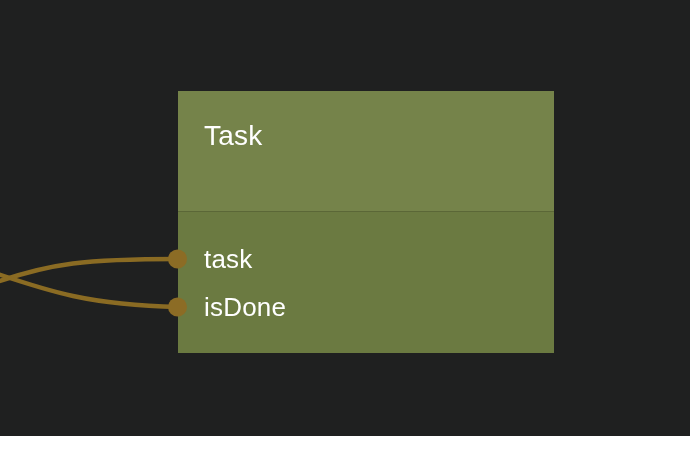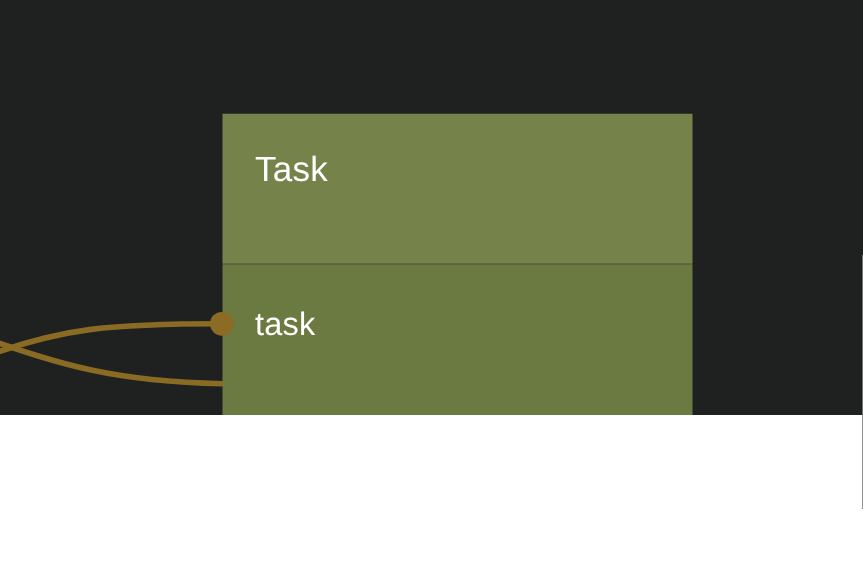--- a/index.html
+++ b/index.html
@@ -6,21 +6,21 @@
     margin: 0;
     padding: 0;
     width: 690px;
     height: 452px;
     overflow: hidden;
     font-family: "Liberation Sans", sans-serif;
   }
   .canvas {
     position: relative;
     width: 690px;
-    height: 332px;
+    height: 436px;
     background: #1f2020;
     overflow: hidden;
   }
   .edges-layer {
     position: absolute;
     top: 0;
     left: 0;
     width: 690px;
     height: 452px;
     pointer-events: none;
@@ -102,16 +102,20 @@
 
   <div class="node">
     <div class="node-header">
       <div class="node-title">Task</div>
     </div>
     <div class="node-body">
       <div class="port-row">
         <span class="port-socket"></span>
         <span class="port-label">task</span>
       </div>
+      <div class="port-row">
+        <span class="port-socket"></span>
+        <span class="port-label">isDone</span>
+      </div>
     </div>
   </div>
 
 </div>
 
 </body></html>

